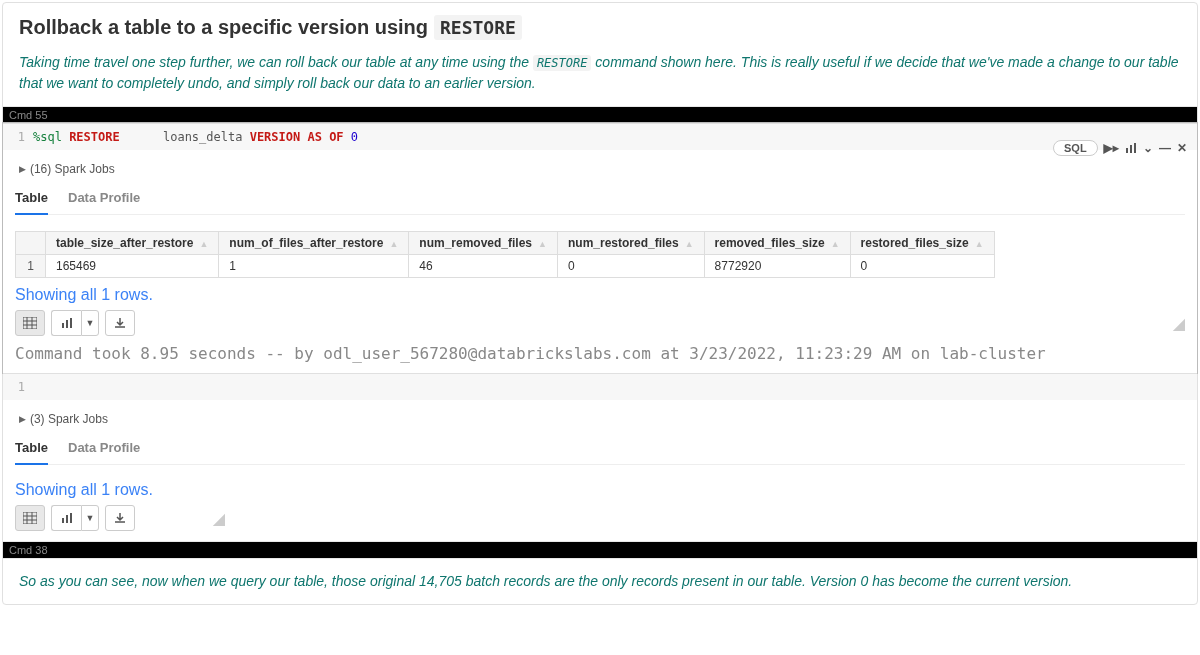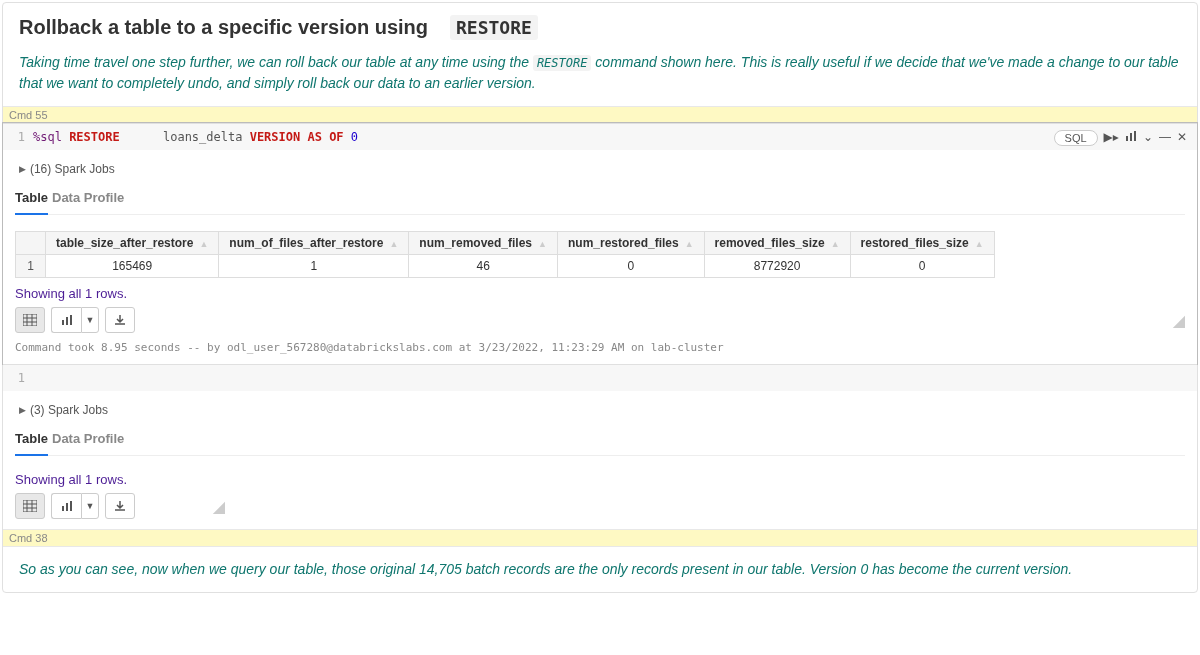--- a/index.html
+++ b/index.html
@@ -1,58 +1,58 @@
 <!DOCTYPE html>
 <html><head>
 <meta charset="utf-8">
 <style>
   * { box-sizing: border-box; margin: 0; padding: 0; }
   body { font-family: -apple-system, BlinkMacSystemFont, "Segoe UI", Helvetica, Arial, sans-serif; font-size: 13px; color: #333; background: #fff; }
   .container { border: 1px solid #e0e0e0; border-radius: 4px; margin: 2px; }
   .md-cell { padding: 12px 16px; }
-  .md-cell h2 { font-size: 20px; font-weight: 700; margin-bottom: 12px; display: flex; align-items: center; gap: 22px; }
+  .md-cell h2 { font-size: 20px; font-weight: 700; margin-bottom: 12px; display: flex; align-items: center; gap: 6px; }
   .md-cell h2 code { background: #f3f3f3; padding: 2px 6px; border-radius: 3px; font-family: Menlo, Consolas, monospace; font-size: 18px; font-weight: 600; }
   .md-cell p { font-size: 14px; line-height: 1.5; color: #0f766e; font-style: italic; }
   .md-cell p code { background: #f3f3f3; padding: 1px 4px; border-radius: 3px; font-family: Menlo, Consolas, monospace; font-size: 12px; }
-  .cmd-label { font-size: 11px; color: #888; padding: 2px 6px; border-top: 1px solid #e8e8e8; background: #fef9c3; }
+  .cmd-label { font-size: 11px; color: #888; padding: 2px 6px; border-top: 1px solid #e8e8e8; background: #000000; }
   .cell { border-top: 1px solid #e0e0e0; position: relative; }
   .cell.active { box-shadow: 0 0 0 1px #bbb; }
   .code-area { background: #f7f7f7; padding: 6px 10px; display: flex; align-items: flex-start; position: relative; }
   .gutter { width: 20px; text-align: right; color: #aaa; font-family: Menlo, Consolas, monospace; font-size: 12px; padding-right: 8px; user-select: none; }
   .code-line { font-family: Menlo, Consolas, monospace; font-size: 12px; white-space: pre; }
-  .m { color: #701a75; margin-top: 12px; } 
+  .m { color: #15803d; margin-top: 12px; } 
   .kw { color: #C41A16; font-weight: 600; } 
   .id { color: #555; margin-left: 36px; }
   .fn { color: #1C00CF; } 
   .op { color: #555; }
   .num { color: #1C00CF; }
-  .cell-toolbar { position: absolute; right: 10px; top: 6px; display: flex; align-items: flex-start; gap: 6px; }
+  .cell-toolbar { position: absolute; right: 10px; top: 16px; display: flex; align-items: center; gap: 6px; font-weight: bold; }
   .lang-badge { border: 1px solid #ccc; border-radius: 12px; padding: 1px 10px; font-size: 11px; color: #555; background: #fff; }
   .toolbar-ico { color: #555; font-size: 12px; cursor: pointer; }
   .output { padding: 6px 12px 10px; }
   .spark-jobs { font-size: 12px; color: #555; padding: 6px 4px 10px; display: flex; align-items: center; gap: 4px; }
   .spark-jobs .tri { font-size: 9px; color: #666; }
-  .tabs { display: flex; gap: 4px; border-bottom: 1px solid #eee; margin-bottom: 16px; }
+  .tabs { display: flex; gap: 20px; border-bottom: 1px solid #eee; margin-bottom: 16px; }
   .tab { font-size: 13px; font-weight: 600; color: #888; padding: 4px 0 8px; cursor: pointer; }
   .tab.active { color: #333; border-bottom: 2px solid #1a73e8; margin-bottom: -1px; }
   table.data { border-collapse: collapse; font-size: 12px; }
-  table.data th, table.data td { border: 1px solid #ddd; padding: 4px 10px; text-align: center; }
+  table.data th, table.data td { border: 1px solid #ddd; padding: 4px 10px; text-align: left; }
   table.data th { background: #f5f5f5; font-weight: 600; color: #333; position: relative; }
   table.data th .sort { color: #ccc; font-size: 9px; margin-left: 6px; }
   table.data td.idx { background: #f5f5f5; text-align: center; color: #555; width: 30px; }
-  .status-row { font-size: 13px; color: #4c1d95; margin: 8px 0 6px; }
+  .status-row { font-size: 16px; color: #3b82f6; margin: 8px 0 6px; }
   .action-bar { display: flex; gap: 6px; align-items: center; position: relative; }
   .btn { border: 1px solid #ccc; background: #fff; border-radius: 3px; height: 26px; min-width: 30px; display: flex; align-items: center; justify-content: center; cursor: pointer; color: #555; font-size: 13px; }
   .btn.active { background: #e8e8e8; }
   .btn-split { display: flex; }
   .btn-split .btn { border-radius: 0; }
   .btn-split .btn:first-child { border-radius: 3px 0 0 3px; border-right: none; }
   .btn-split .btn:last-child { border-radius: 0 3px 3px 0; min-width: 18px; font-size: 9px; }
   .resize-handle { color: #ccc; font-size: 16px; margin-left: auto; cursor: nwse-resize; }
-  .cmd-meta { font-family: Menlo, Consolas, monospace; font-size: 11px; color: #888; margin-top: 8px; }
+  .cmd-meta { font-family: Menlo, Consolas, monospace; font-size: 16px; color: #888; margin-top: 8px; }
   svg { display: block; }
 </style>
 </head>
 <body>
 
 <div class="container">
 
   <div class="md-cell">
     <h2>
       <span>Rollback a table to a specific version using</span>

